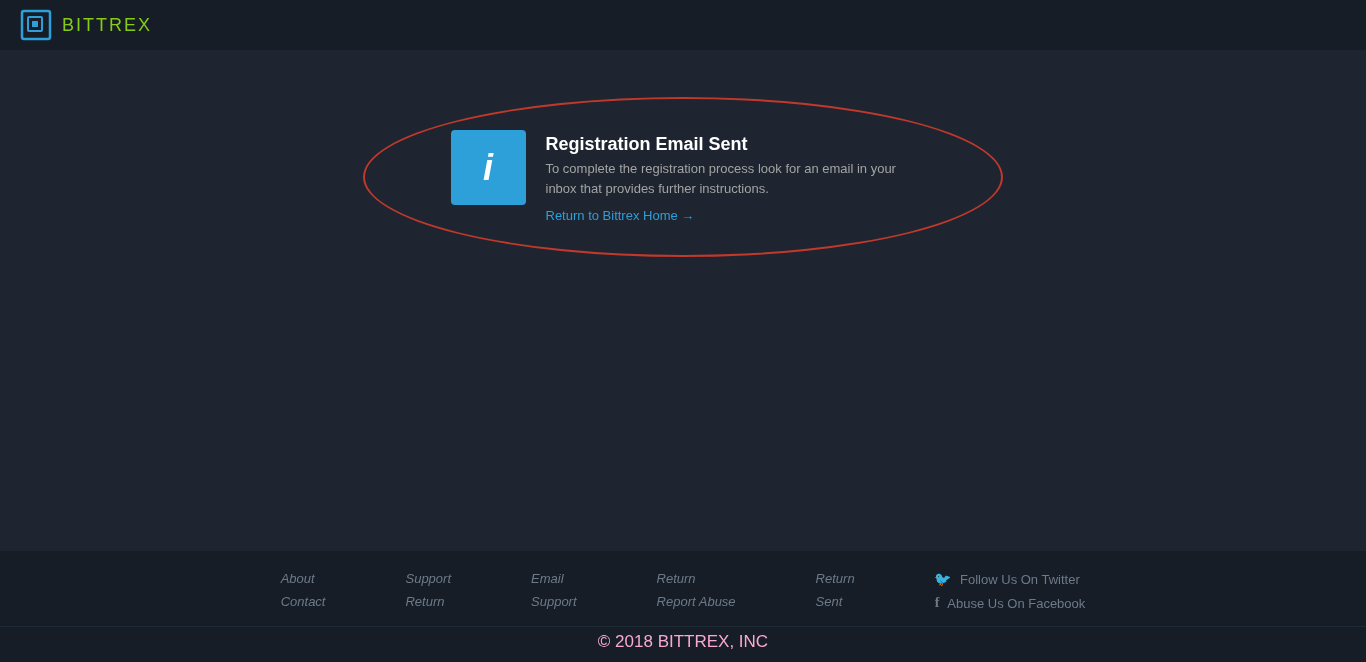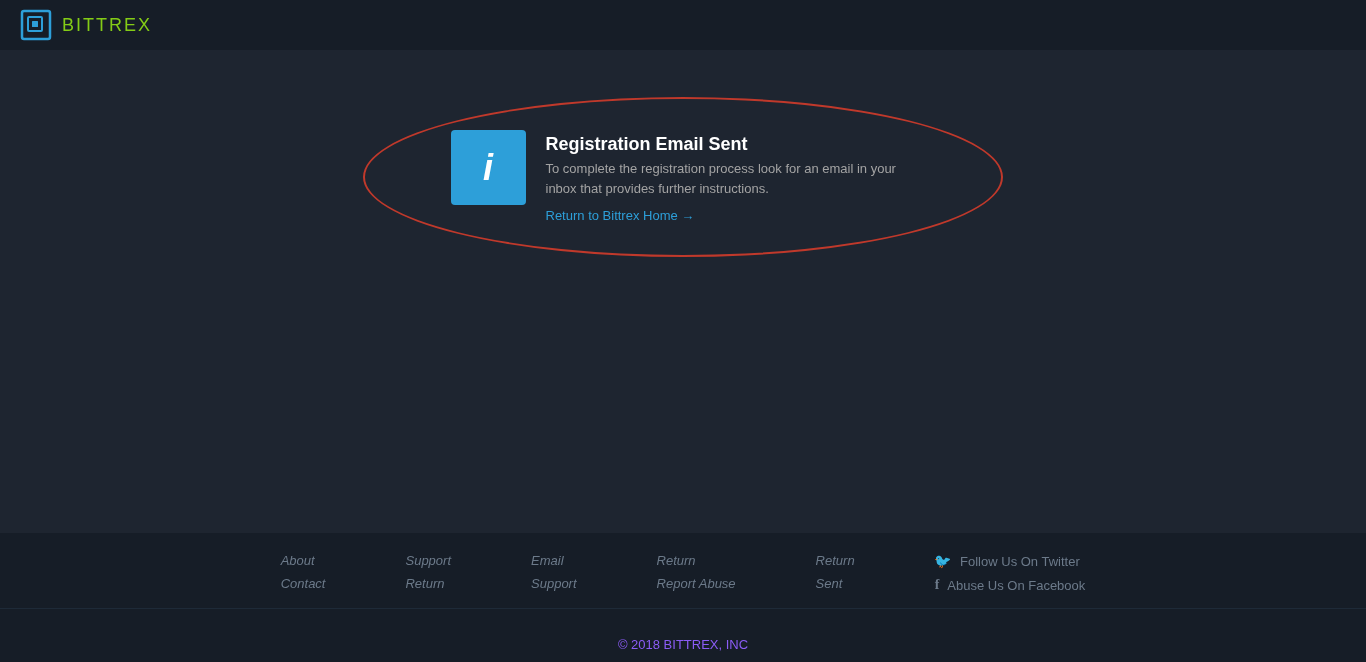--- a/index.html
+++ b/index.html
@@ -173,23 +173,23 @@
       font-size: 13px;
     }
 
     .social-icon {
       color: #6c7a8a;
       font-size: 14px;
     }
 
     .footer-copyright {
       text-align: center;
-      color: #8b5cf6;
-      font-size: 13px;
-      padding-top: 28px;
+      color: #f9a8d4;
+      font-size: 17px;
+      padding-top: 5px;
       border-top: 1px solid #1e2a38;
       margin-top: 5px;
     }
   </style>
 </head>
 <body>
 
 <header class="header">
   <div class="logo-container">
     <svg class="logo-icon" viewBox="0 0 32 32" xmlns="http://www.w3.org/2000/svg">

